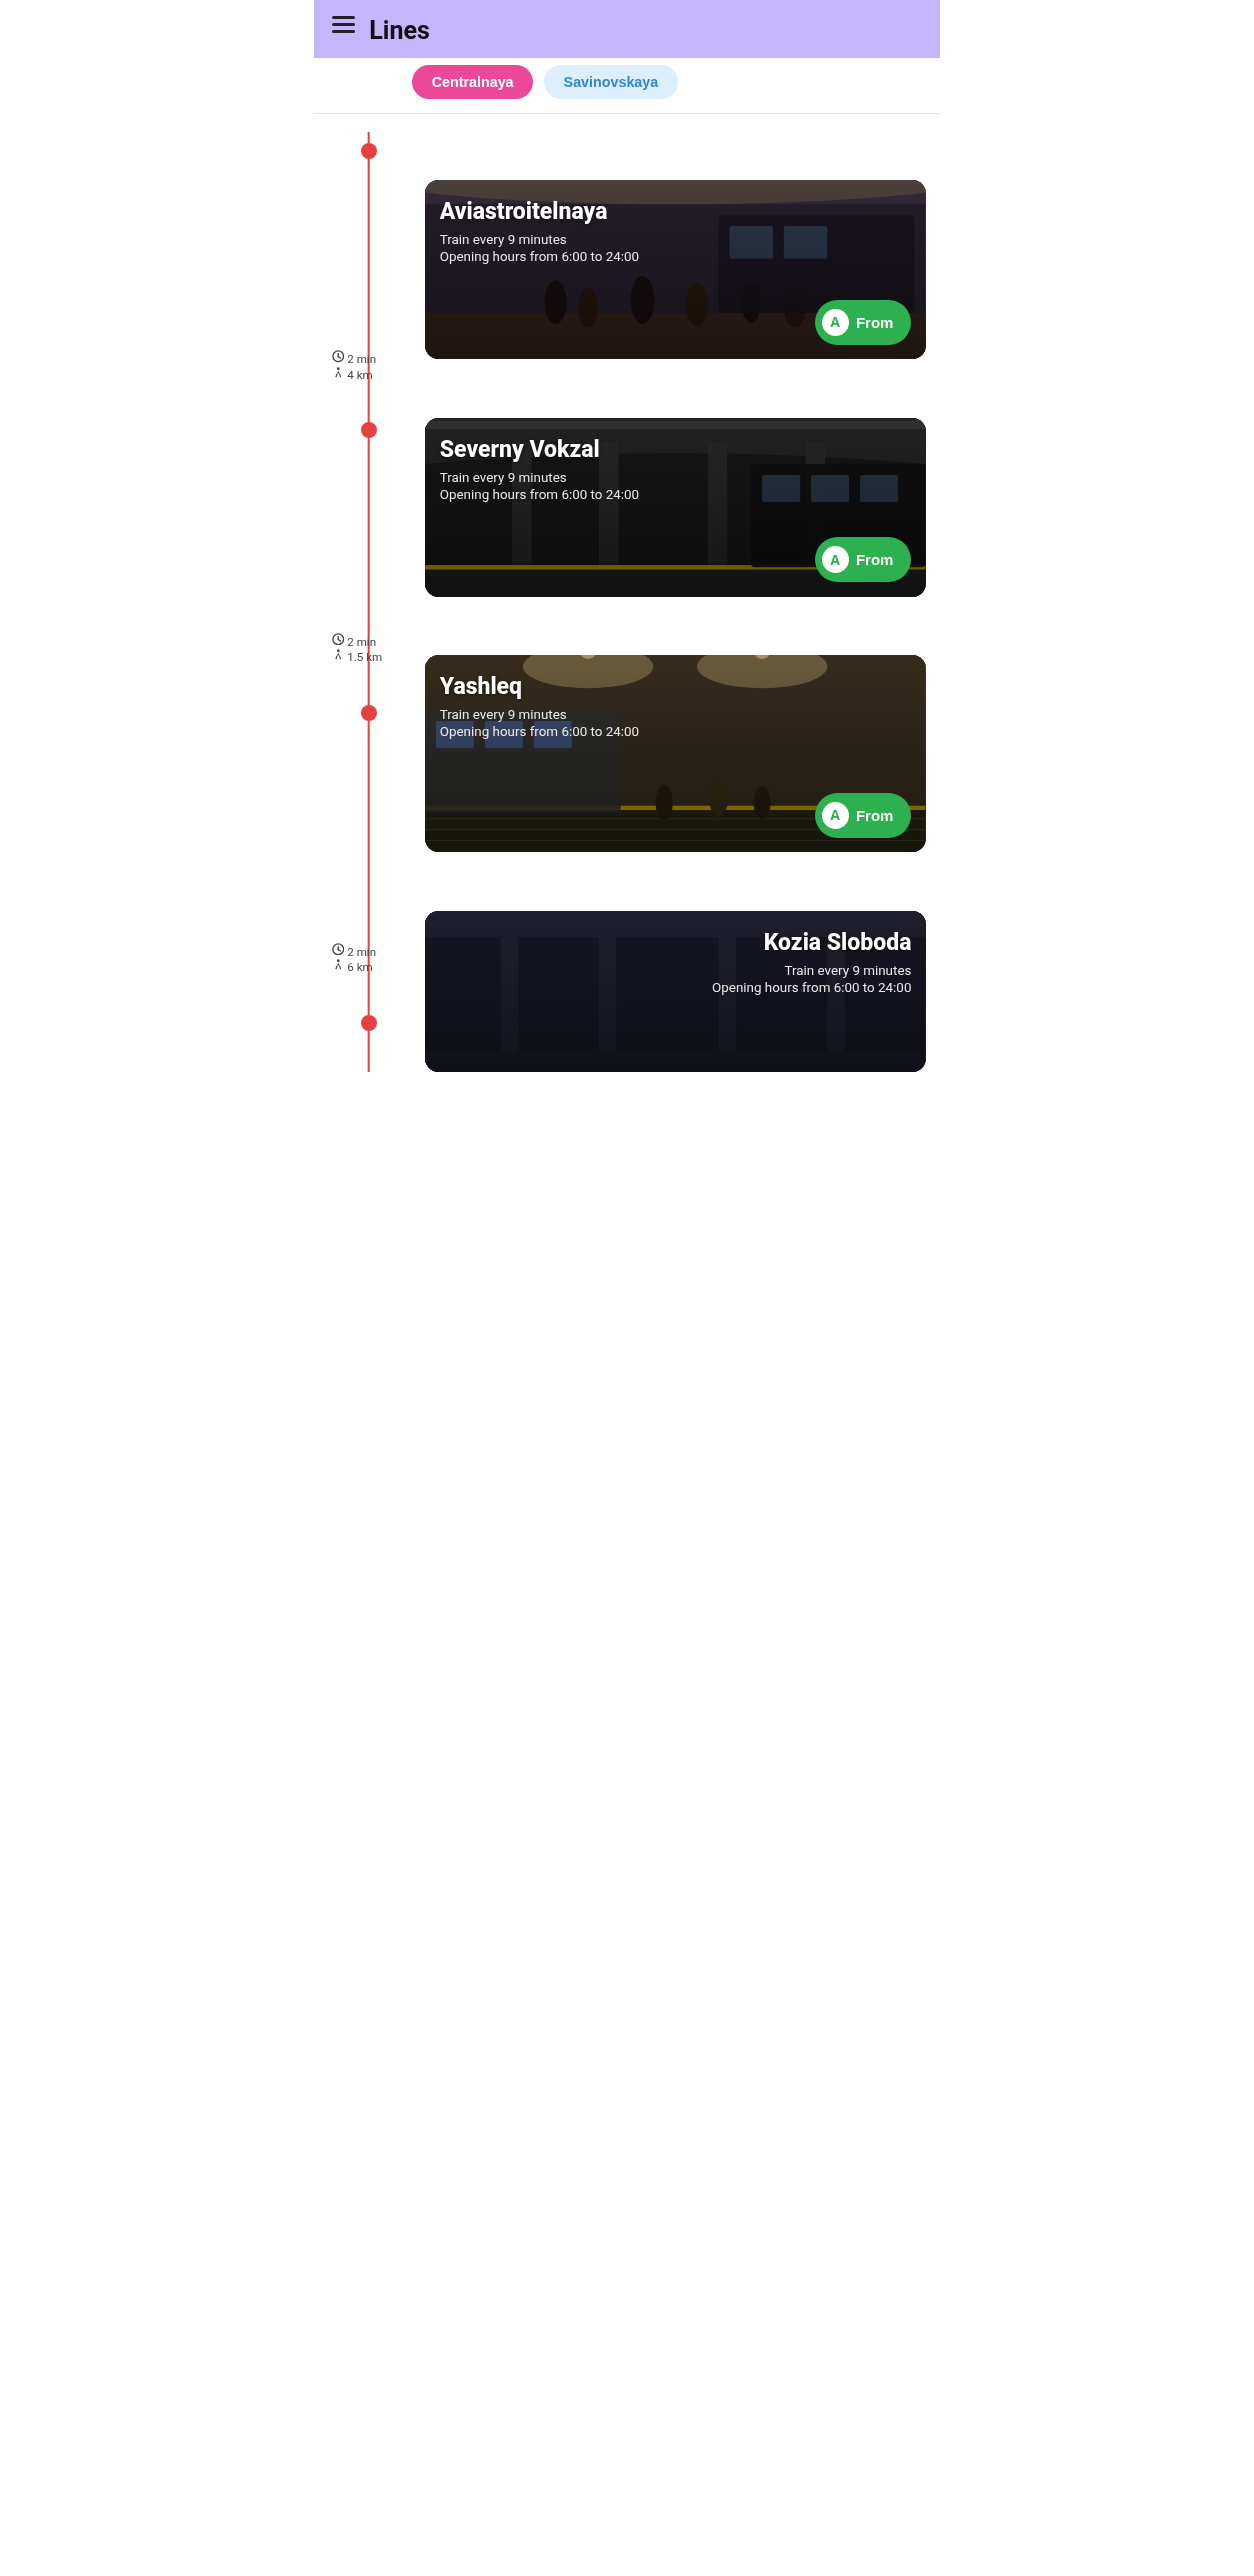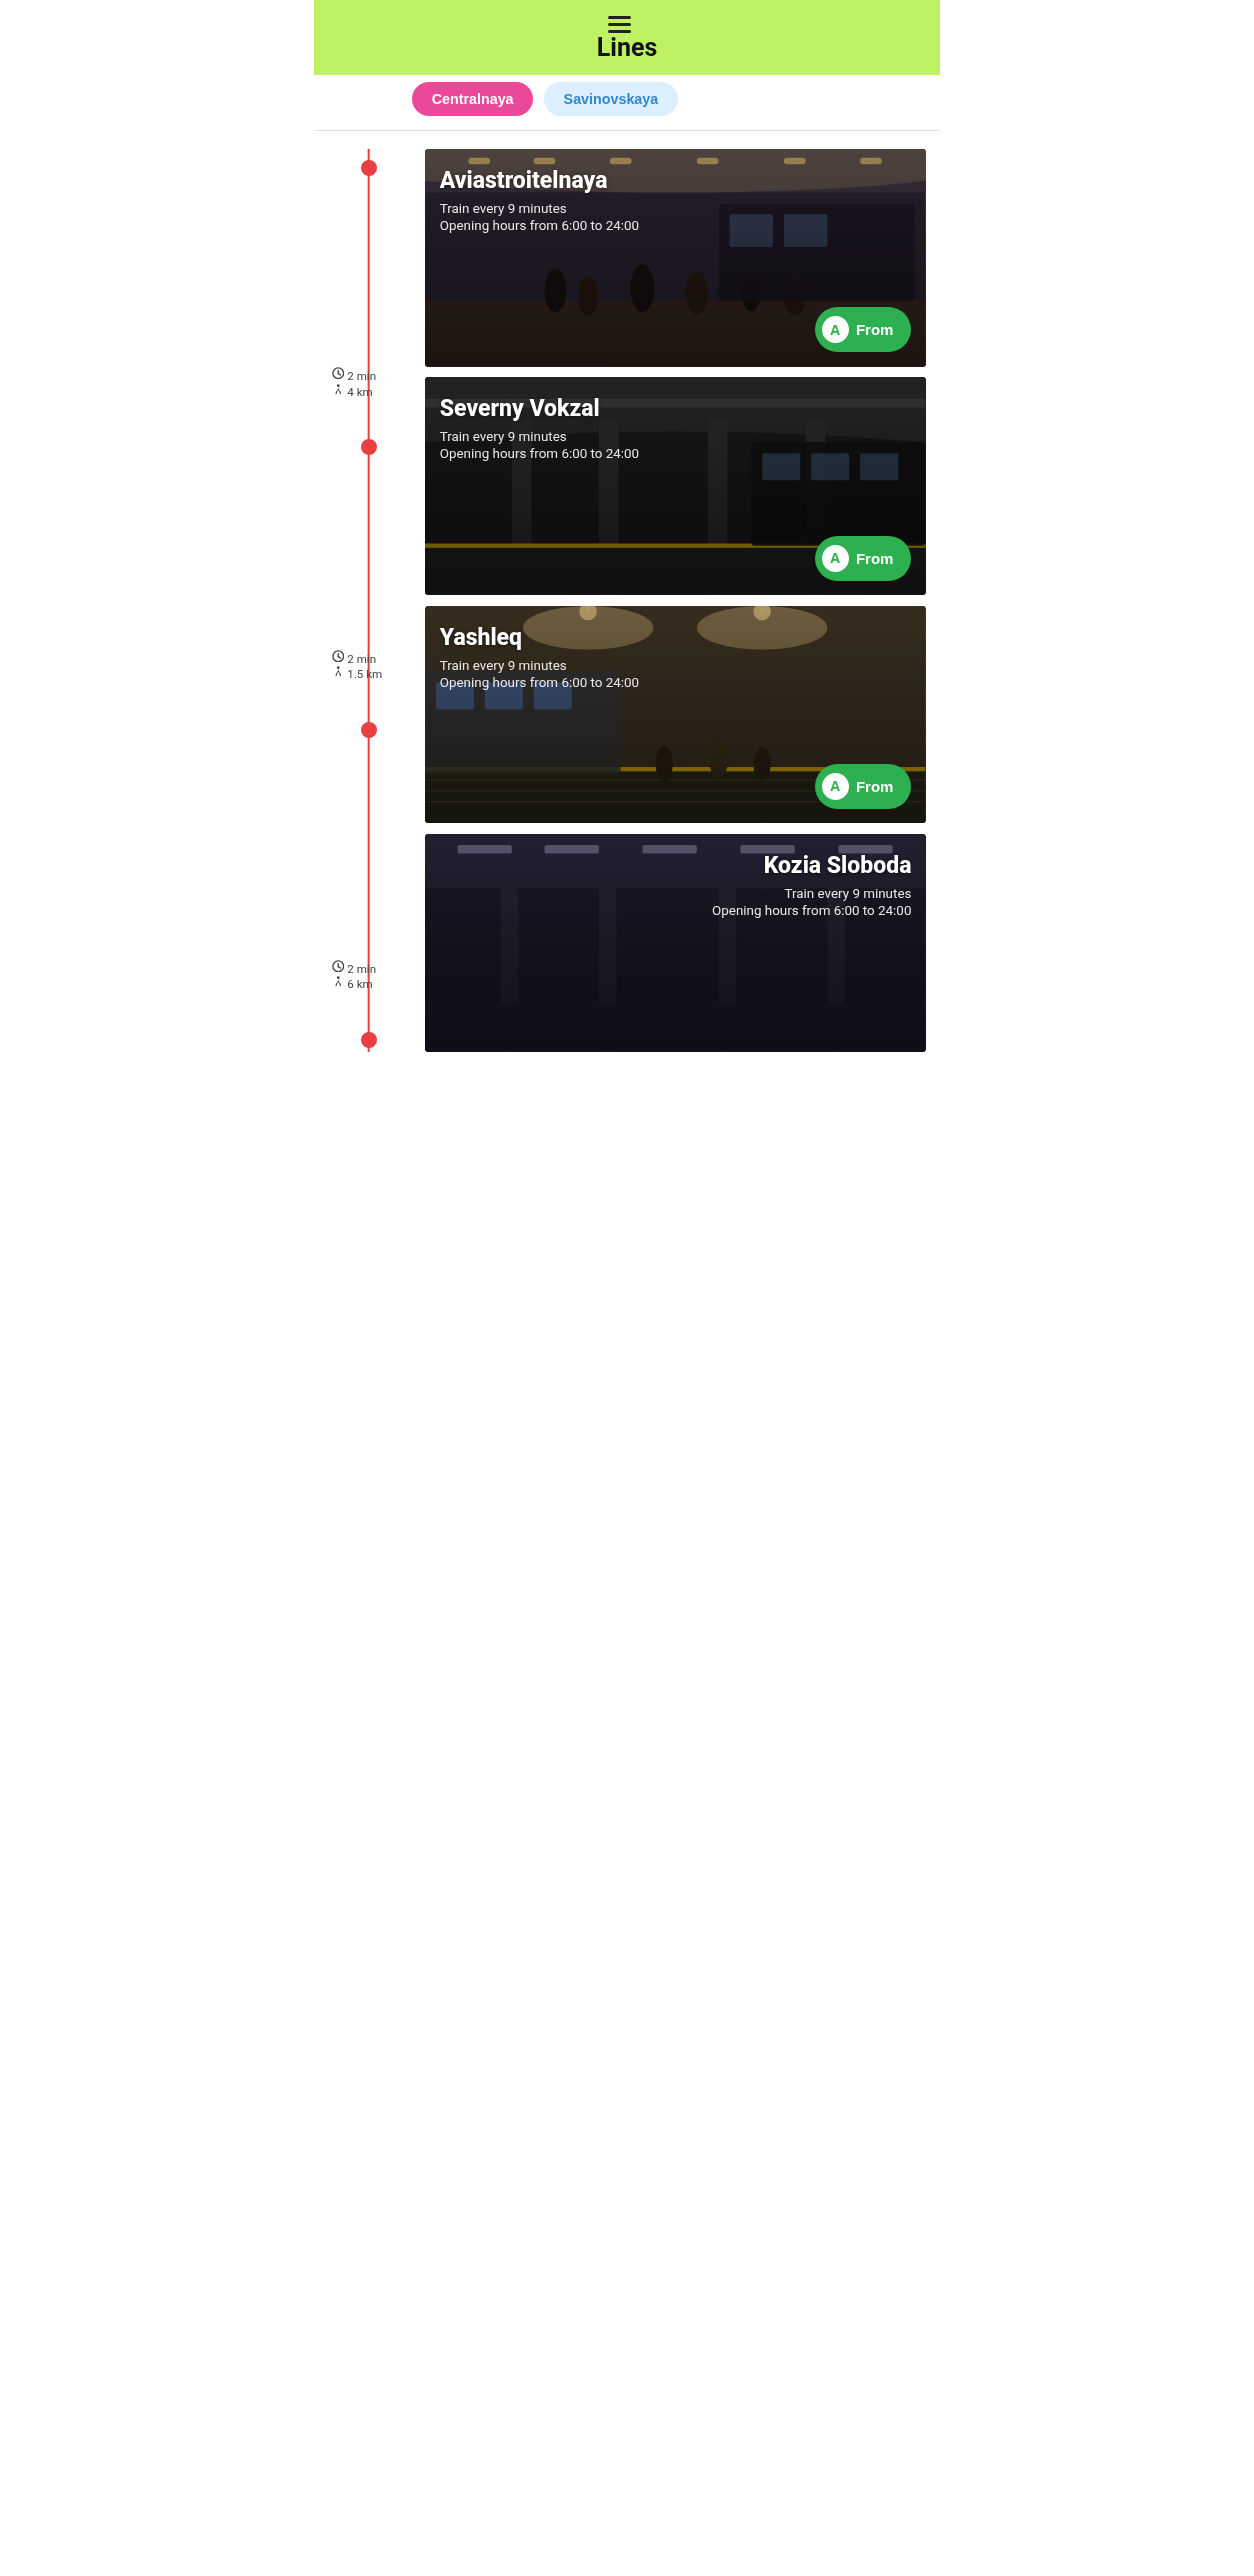--- a/index.html
+++ b/index.html
@@ -8,24 +8,22 @@
     body {
       font-family: -apple-system, BlinkMacSystemFont, 'Segoe UI', Roboto, sans-serif;
       background: #ffffff;
       max-width: 626px;
       margin: 0 auto;
     }
 
     
     .header {
       display: flex;
-      align-items: center;
       padding: 16px 18px 12.5px 18px;
-      background: #bef264;
-      flex-direction: column;
+      background: #c4b5fd;
     }
 
     .hamburger-icon {
       display: flex;
       flex-direction: column;
       gap: 4.5px;
       cursor: pointer;
       margin-right: 14.3px;
     }
 
@@ -84,26 +82,27 @@
       border-radius: 50%;
       background: #e84040;
       z-index: 2;
       margin-top: 14.3px;
       flex-shrink: 0;
     }
 
     
     .station-card {
       flex: 1;
-      border-radius: 4px;
+      border-radius: 14px;
       overflow: hidden;
       position: relative;
       min-height: 179px;
       margin-left: 9px;
       background: #333;
+      margin-top: 48px;
     }
 
     .card-bg {
       position: absolute;
       inset: 0;
       display: flex;
       align-items: stretch;
       justify-content: stretch;
     }
 

